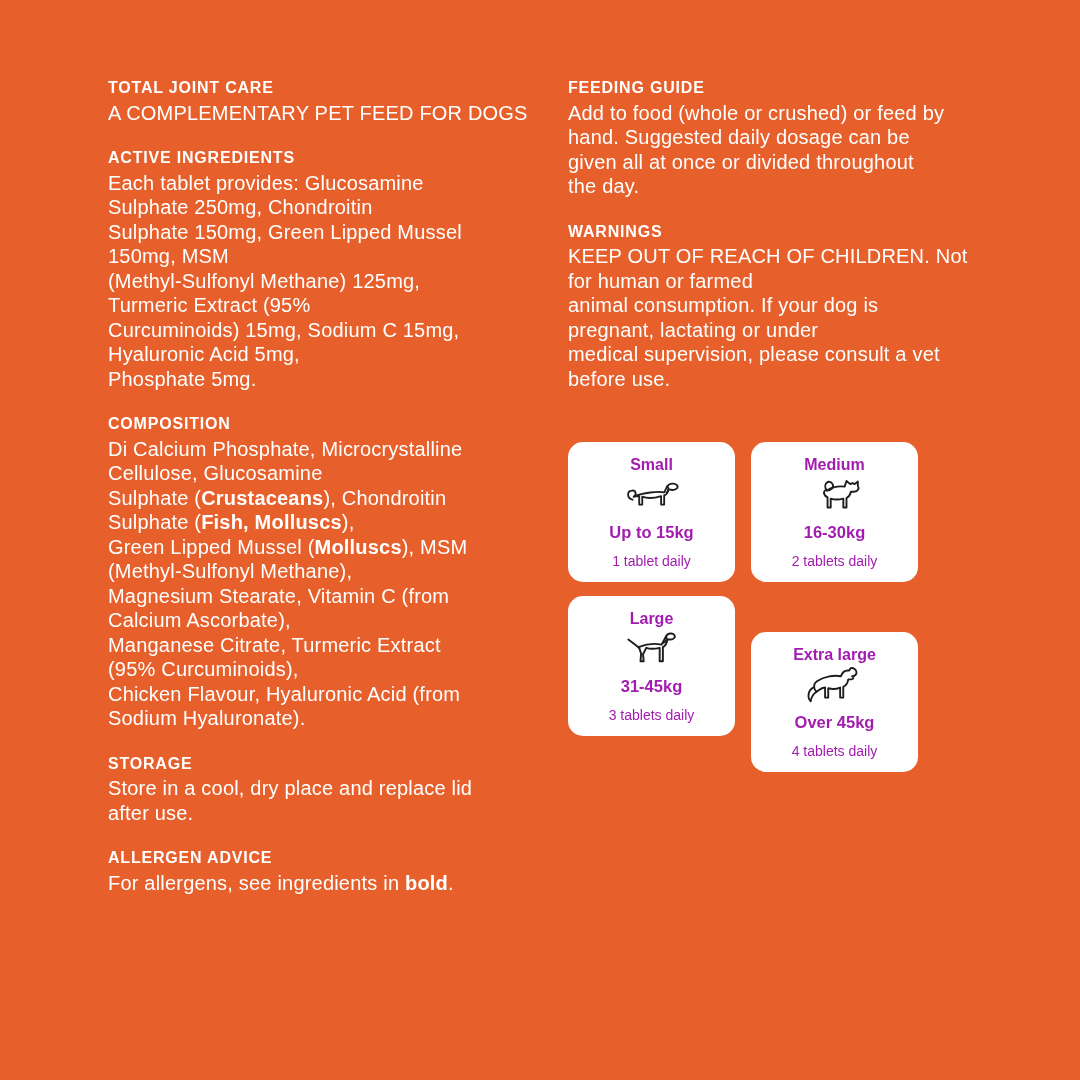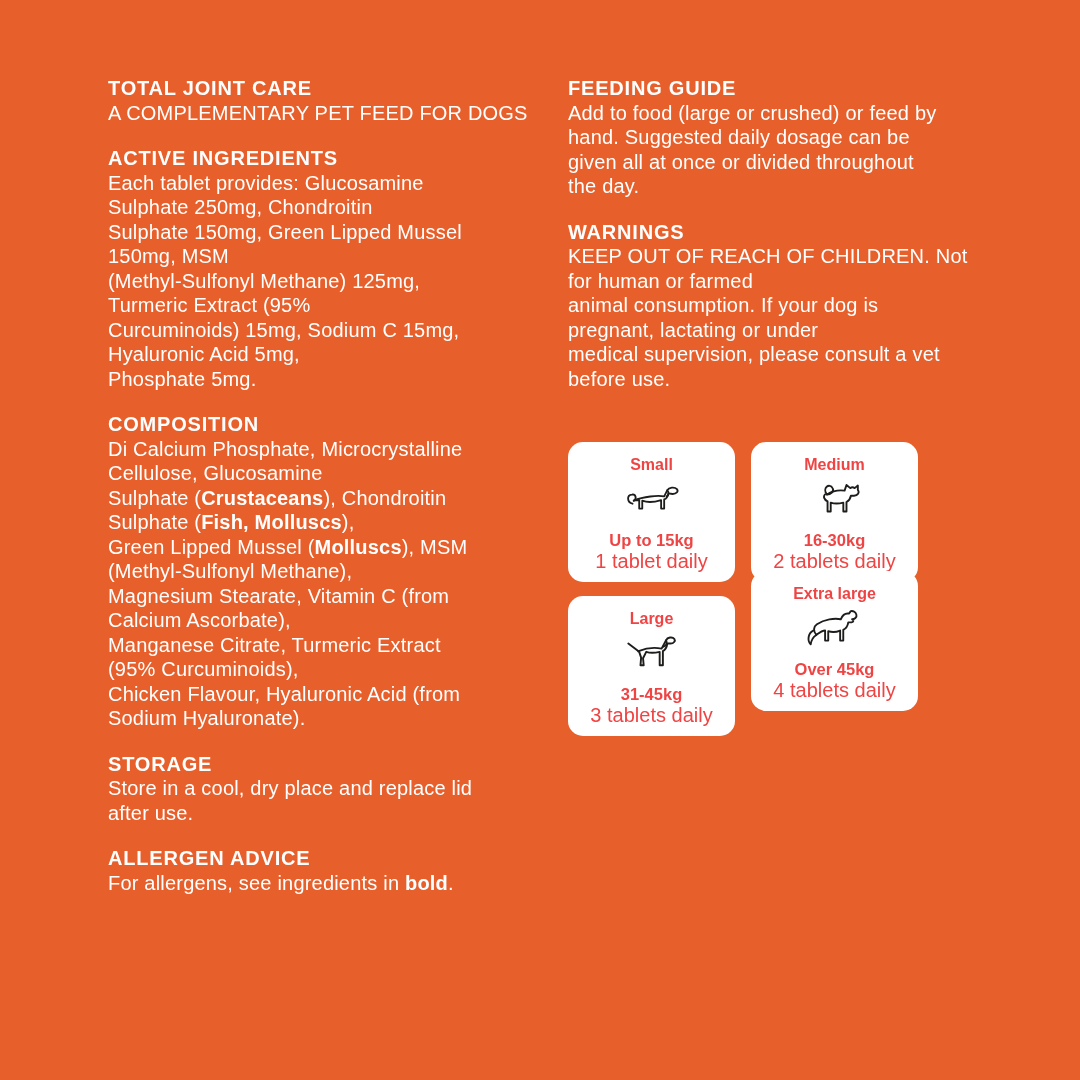--- a/index.html
+++ b/index.html
@@ -10,47 +10,47 @@
     font-family:"Liberation Sans", sans-serif;
     color:#FFFFFF;
     overflow:hidden;
   }
   .col{position:absolute;top:76px;}
   #left-col{left:108px;width:445px;}
   #right-col{left:568px;width:440px;}
   .sec{margin:0 0 21px 0;}
   .h{
     margin:0;
-    font-size:20px;
+    font-size:16px;
     line-height:24.5px;
     font-weight:700;
     letter-spacing:0.8px;
   }
   .b{
     margin:0;
     font-size:20px;
     line-height:24.5px;
     font-weight:400;
     letter-spacing:0.2px;
   }
   .card{
     position:absolute;
     width:167px;height:140px;
     box-sizing:border-box;
     background:#FFFFFF;
     border-radius:15px;
-    color:#ef4444;
+    color:#a21caf;
     display:flex;flex-direction:column;align-items:center;
     padding:13px 8px 11px 8px;
     text-align:center;
   }
   .card .size{font-weight:700;font-size:16px;line-height:19px;}
   .card .icon{flex:1;display:flex;align-items:center;justify-content:center;}
   .card .weight{font-weight:700;font-size:16.5px;line-height:20px;}
-  .card .dose{font-size:20px;line-height:20px;margin-top:1px;}
+  .card .dose{font-size:14px;line-height:20px;margin-top:9px;}
   .dog{stroke:#1D1D1B;fill:none;stroke-width:3;stroke-linecap:round;stroke-linejoin:round;}
 </style>
 </head>
 <body>
 
 <div id="page">
 
   <div id="left-col" class="col">
     <section class="sec">
       <h2 class="h">TOTAL JOINT CARE</h2>
@@ -74,21 +74,21 @@
 
     <section class="sec">
       <h2 class="h">ALLERGEN ADVICE</h2>
       <p class="b"><span>For allergens, see ingredients in </span><span style="font-weight: 700;">bold</span><span>.</span></p>
     </section>
   </div>
 
   <div id="right-col" class="col">
     <section class="sec">
       <h2 class="h">FEEDING GUIDE</h2>
-      <p class="b"><span>Add to food (large or crushed) or feed by</span><br><span>hand. Suggested daily dosage can be</span><br><span>given all at once or divided throughout</span><br><span>the day.</span></p>
+      <p class="b"><span>Add to food (whole or crushed) or feed by</span><br><span>hand. Suggested daily dosage can be</span><br><span>given all at once or divided throughout</span><br><span>the day.</span></p>
     </section>
 
     <section class="sec">
       <h2 class="h">WARNINGS</h2>
       <p class="b"><span>KEEP OUT OF REACH OF CHILDREN. Not</span><br><span>for human or farmed</span><br><span>animal consumption. If your dog is</span><br><span>pregnant, lactating or under</span><br><span>medical supervision, please consult a vet</span><br><span>before use.</span></p>
     </section>
   </div>
 
   <div class="card" style="left:568px;top:442px">
     <div class="size">Small</div>
@@ -121,21 +121,21 @@
       <svg width="58" height="48" viewBox="0 0 90 75">
         <path class="dog" d="M8 18 L24 30"></path>
         <path class="dog" d="M24 30 C36 25 50 24 60 26 L67 13 C69 8 77 7 80 11 C82 14 79 18 74 18 L69 18 C68 24 66 28 62 30 L62 52 L57 52 L57 31 C48 33 42 33 36 31 L31 41 L32 52 L27 52 L28 40 L25 31 C23 30.5 23.5 30.5 24 30"></path>
         <path class="dog" d="M67 13 C69 17 68 21 63 23"></path>
       </svg>
     </div>
     <div class="weight">31-45kg</div>
     <div class="dose">3 tablets daily</div>
   </div>
 
-  <div class="card" style="left:751px;top:571px">
+  <div class="card" style="left:751px;top:632px">
     <div class="size">Extra large</div>
     <div class="icon">
       <svg width="61" height="47" viewBox="0 0 96 75">
         <path class="dog" d="M14 36 C6 40 4 52 10 58 C11 51 14 46 19 43"></path>
         <path class="dog" d="M19 43 C14 37 14 30 20 26 C32 18 48 16 58 18 C61 11 66 8 71 9 L74 5 C78 4 82 7 83 11 C84 15 80 18 76 18 C79 19 79 22 75 23 L70 23 C69 29 66 33 62 35 L62 52 L57 52 L57 36 C50 39 44 39 38 37 L38 52 L33 52 L33 36 C28 36 23 40 19 43"></path>
       </svg>
     </div>
     <div class="weight">Over 45kg</div>
     <div class="dose">4 tablets daily</div>
   </div>

